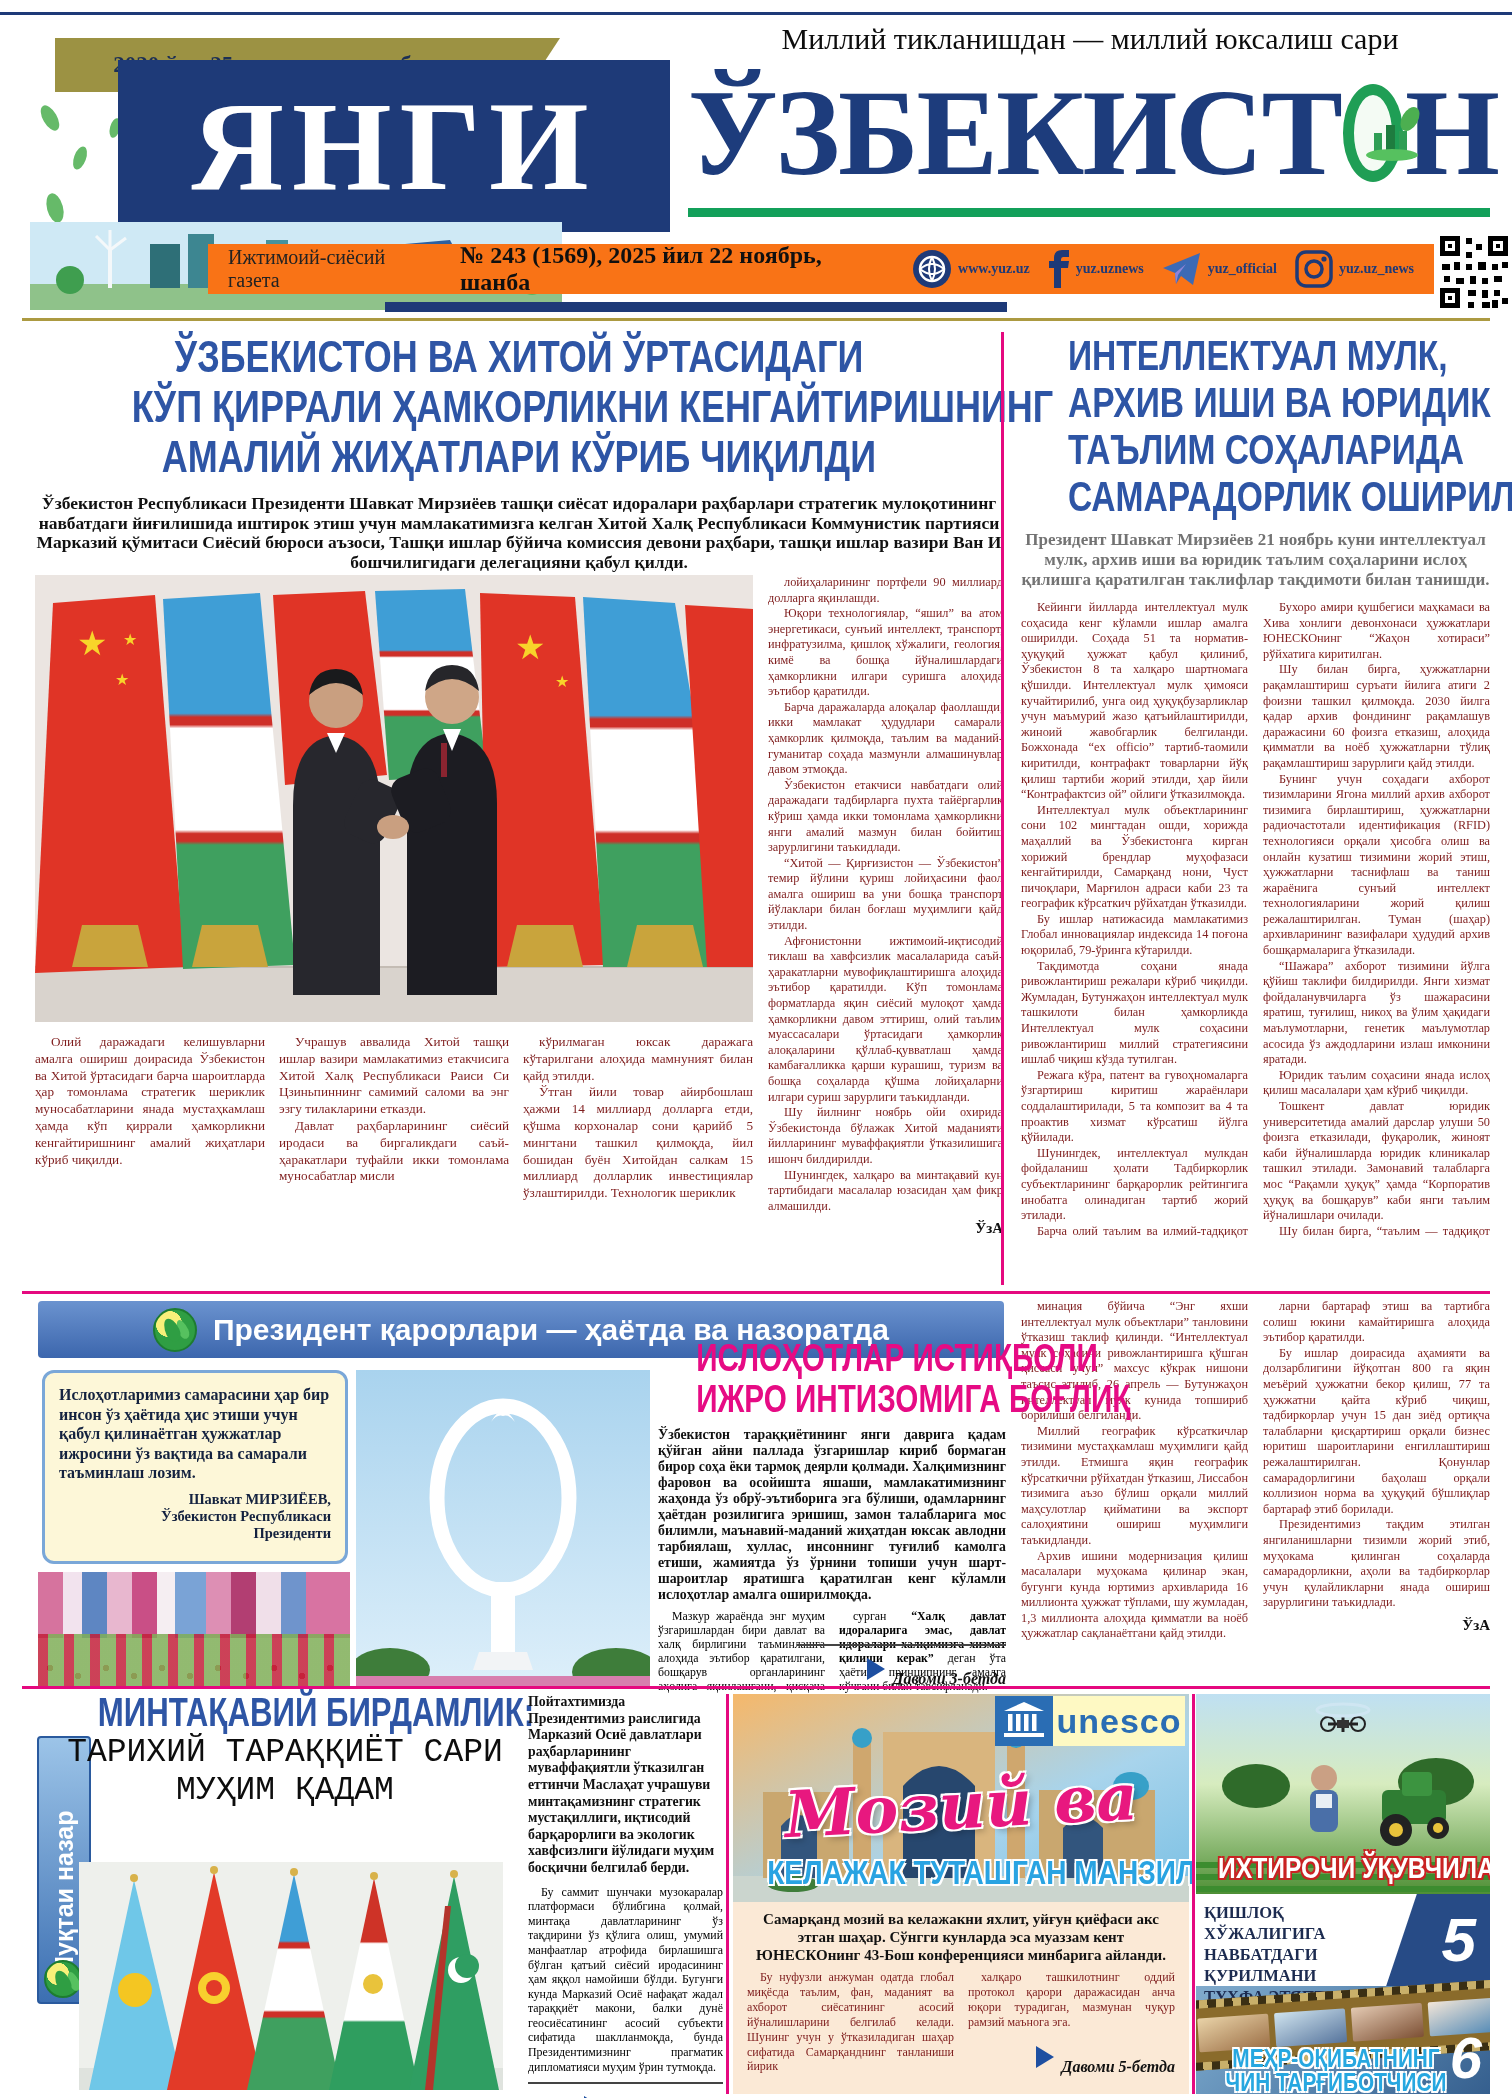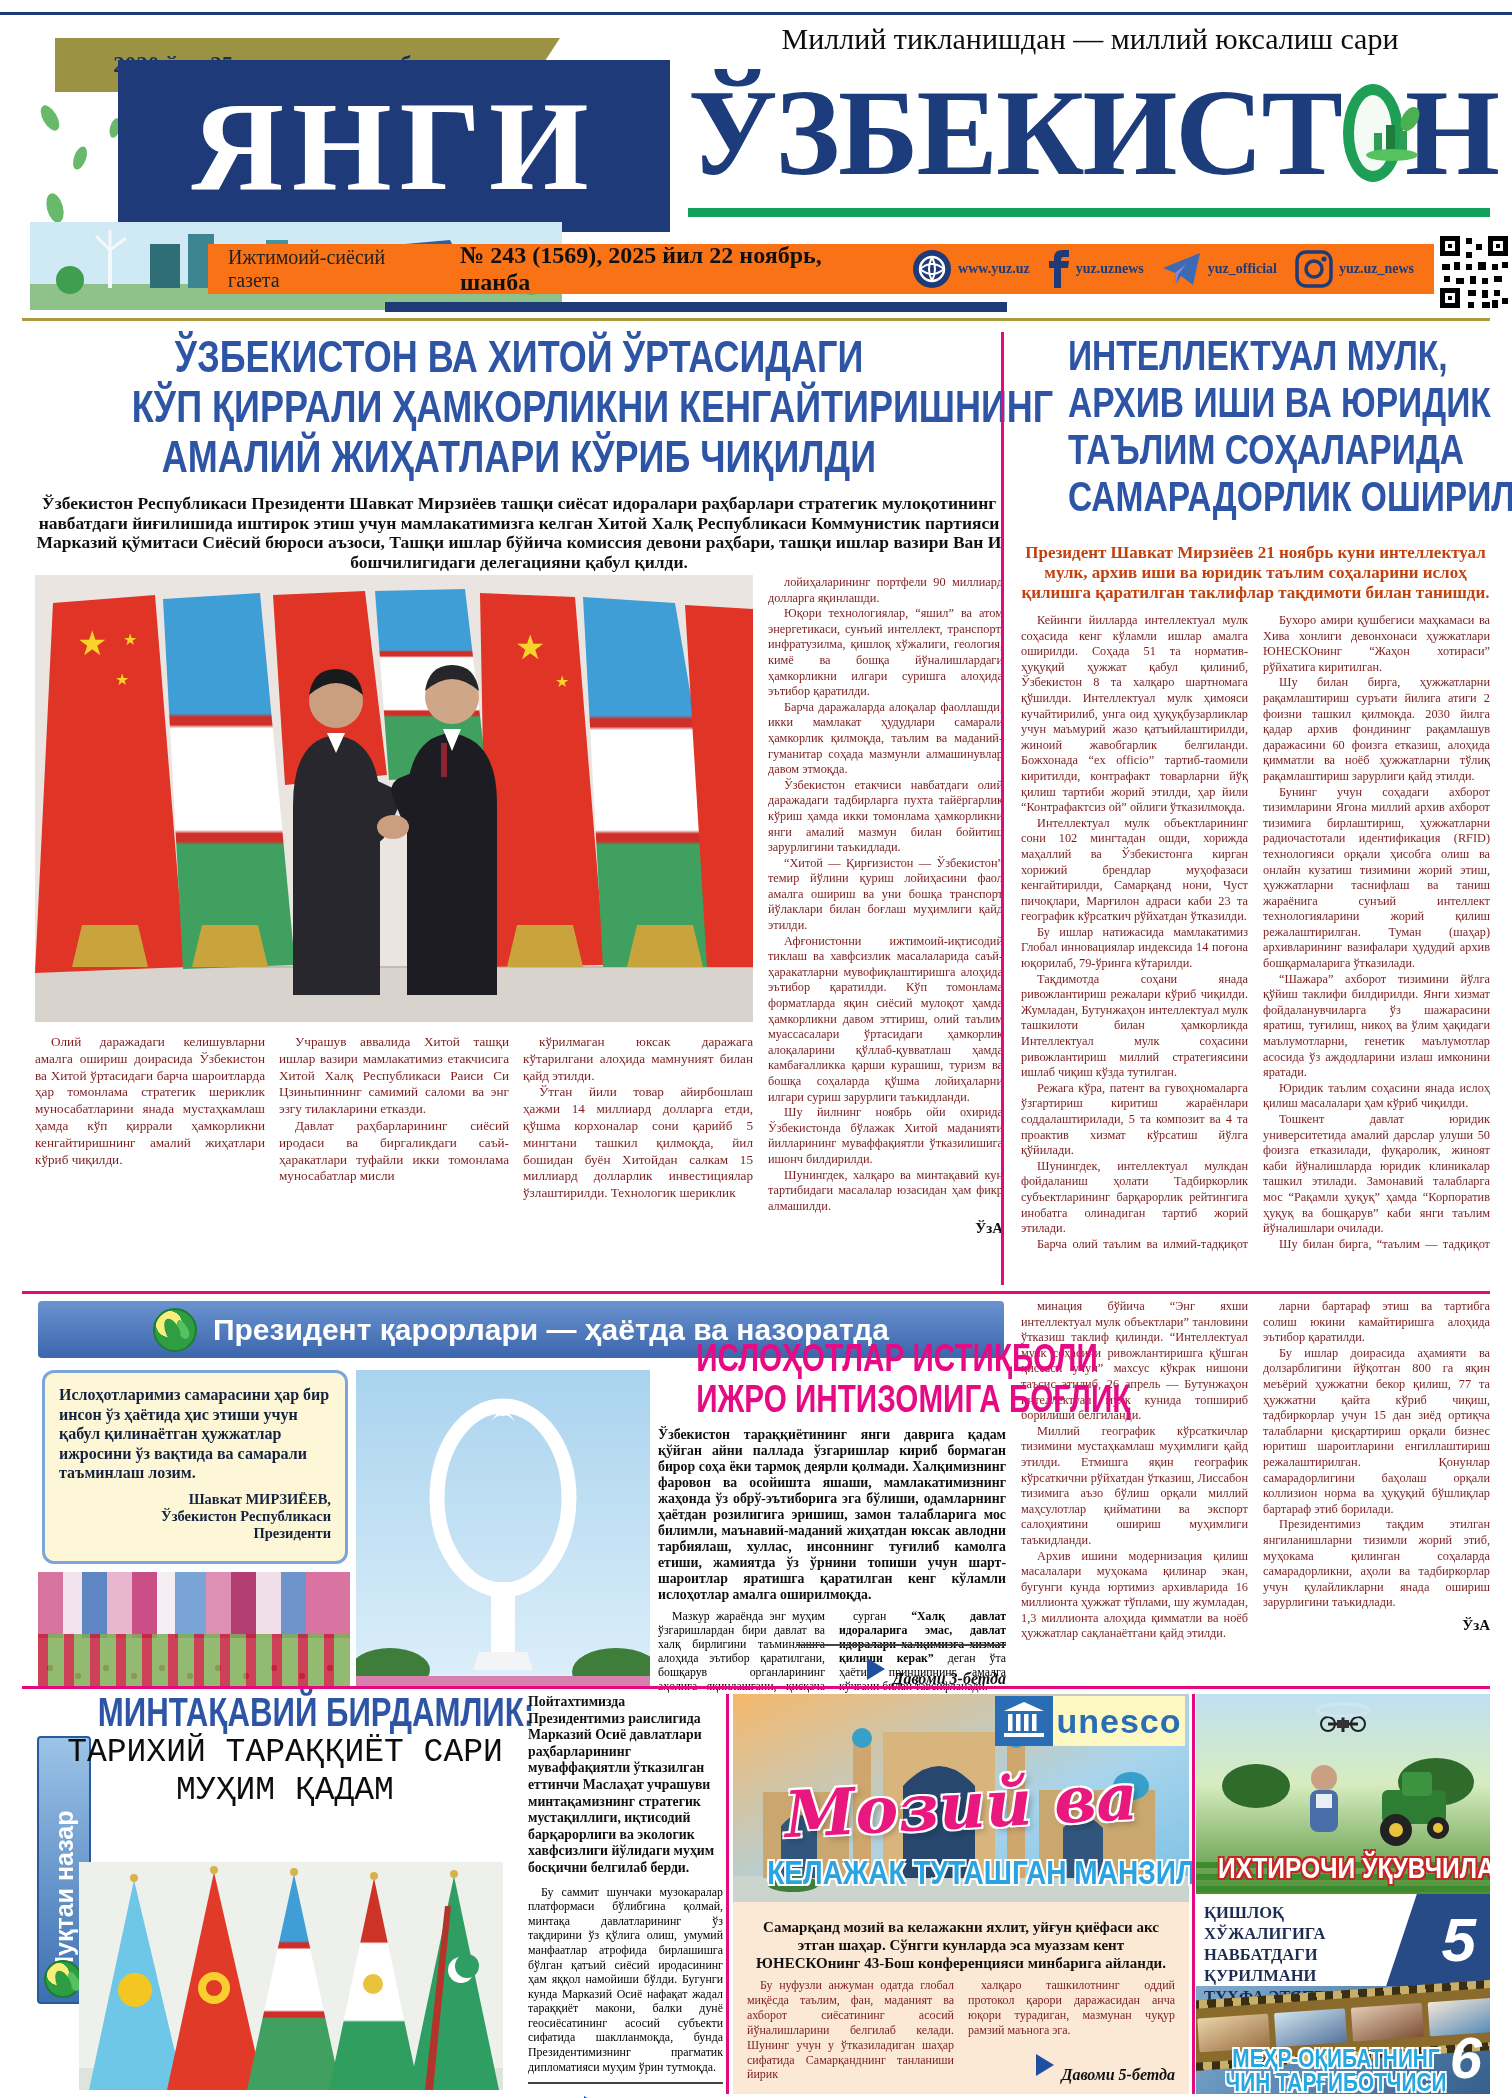--- a/index.html
+++ b/index.html
@@ -48,21 +48,21 @@
   .side-col { position:absolute; left:733px; top:243px; width:235px; height:712px; overflow:hidden; }
   .bodytxt p { font-size:12.3px; line-height:15.6px; text-align:justify; text-indent:16px; color:#7f1d1d; }
   .byline { text-align:right; font-weight:bold; font-size:15px; margin-top:6px; color:#111; }
   .bot-cols { position:absolute; left:0; top:702px; width:718px; height:258px; display:flex; gap:14px; overflow:hidden; }
   .bot-cols .col { width:230px; }
   .bot-cols p { font-size:13.2px; line-height:16.8px; }
 
   
   .ip-art { position:absolute; left:1021px; top:332px; width:469px; }
   .ip-art .hl { font-size:42px; line-height:47px; }
-  .ip-art .lede { margin-top:23px; font-weight:bold; font-size:17px; line-height:20px; text-align:center; color:#c2410c; }
+  .ip-art .lede { margin-top:10px; font-weight:bold; font-size:17px; line-height:20px; text-align:center; color:#737373; }
   .ip-cols { margin-top:10px; display:flex; gap:15px; height:640px; overflow:hidden; }
   .ip-cols .col, .ip-cont .col { width:227px; }
   .ip-cont { position:absolute; left:1021px; top:1299px; width:469px; height:386px; display:flex; gap:15px; overflow:hidden; }
 
   
   .banner { position:absolute; left:38px; top:1301px; width:966px; height:57px; border-radius:4px;
     background:linear-gradient(180deg,#6b93cf,#3c66ad); display:flex; align-items:center; justify-content:center; gap:16px; }
   .banner .txt { color:#fff; font-family:"Liberation Sans",sans-serif; font-weight:bold; font-size:30px; }
   .leaf-circle { width:44px; height:44px; border-radius:50%; background:radial-gradient(circle at 35% 35%, #f8f07a 0 35%, #2f9e43 36% 100%);
     border:2px solid #1d7c30; position:relative; }
@@ -114,21 +114,21 @@
   .u-logo-row { position:absolute; right:4px; top:2px; display:flex; }
   .u-sq { width:58px; height:50px; background:#2a6db4; display:flex; align-items:center; justify-content:center; }
   .u-box { width:132px; height:50px; background:#fef9c3; display:flex; align-items:center; justify-content:center;
     font-family:"Liberation Sans",sans-serif; font-weight:bold; font-size:34px; color:#2a6db4; letter-spacing:1px; }
   .u-script { position:absolute; left:0; top:74px; width:456px; text-align:center; font-family:"DejaVu Serif",serif;
     font-style:italic; font-weight:bold; font-size:64px; color:#e8187f; transform:rotate(-3deg);
     text-shadow:-2px -2px 0 #fff,2px -2px 0 #fff,-2px 2px 0 #fff,2px 2px 0 #fff,4px 4px 6px rgba(0,0,0,.25); }
   .u-title { position:absolute; left:0; top:160px; width:456px; text-align:center; font-family:"Liberation Sans",sans-serif;
     font-weight:800; font-size:33px; color:#29a3e2; transform:scaleX(.85);
     text-shadow:-2px -2px 0 #fff,2px -2px 0 #fff,-2px 2px 0 #fff,2px 2px 0 #fff; white-space:nowrap; }
-  .u-cream { position:absolute; left:0; top:208px; width:456px; height:192px; background:#fbe9d6; padding:16px 14px; }
+  .u-cream { position:absolute; left:0; top:208px; width:456px; height:192px; background:#fbe9d6; padding:8px 14px; }
   .u-cream .lede { font-weight:bold; font-size:15px; line-height:18px; text-align:center; color:#111; }
   .u-cols { margin-top:6px; display:flex; gap:14px; }
   .u-cols .col { width:50%; }
   .u-cols p { font-size:12px; line-height:14.9px; text-align:justify; text-indent:13px; }
   .u-cols .more { border-top:none; margin-top:4px; }
 
   .promo { position:absolute; left:1196px; top:1694px; width:294px; height:400px;
     background:linear-gradient(135deg,#bcd9ec 0%,#6f9cc2 55%,#355f8e 100%); overflow:hidden; }
   .p-img { position:absolute; left:0; top:0; width:294px; height:200px; }
   .p-title1 { position:absolute; left:0; top:158px; width:294px; text-align:center; font-family:"Liberation Sans",sans-serif;

